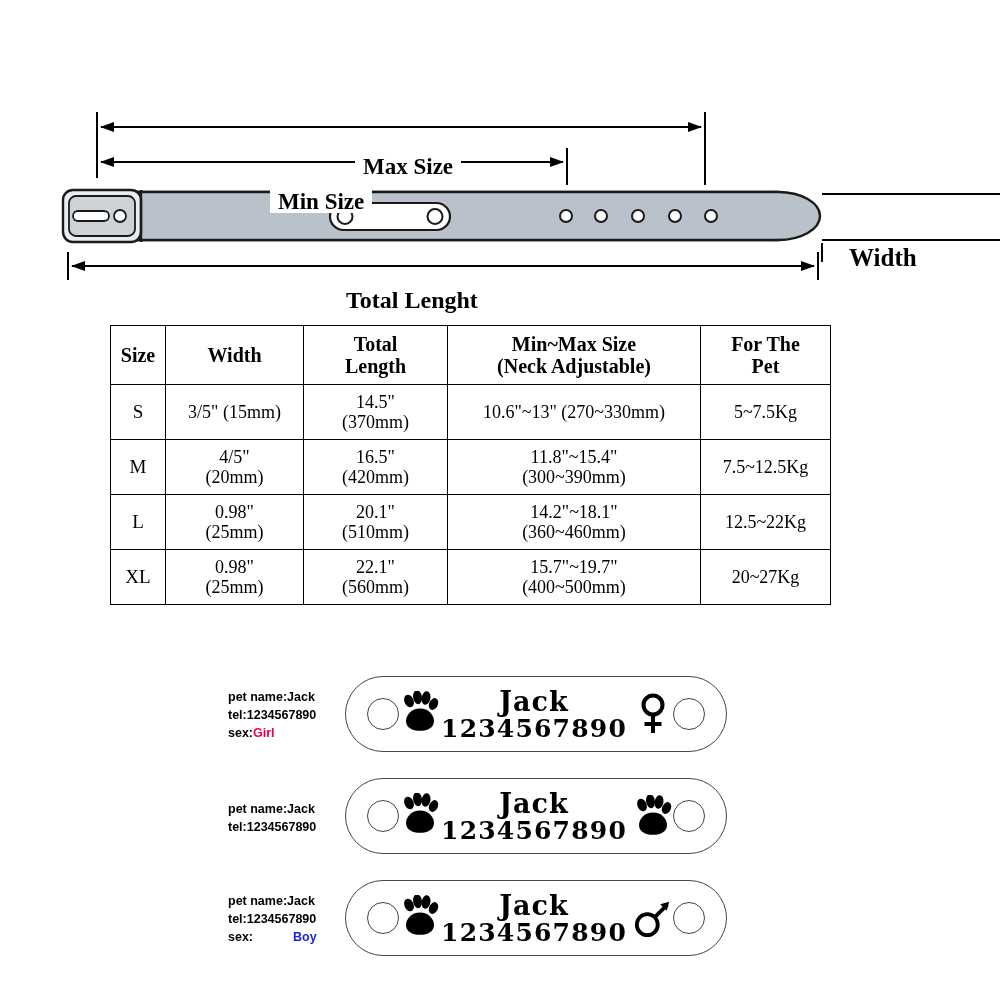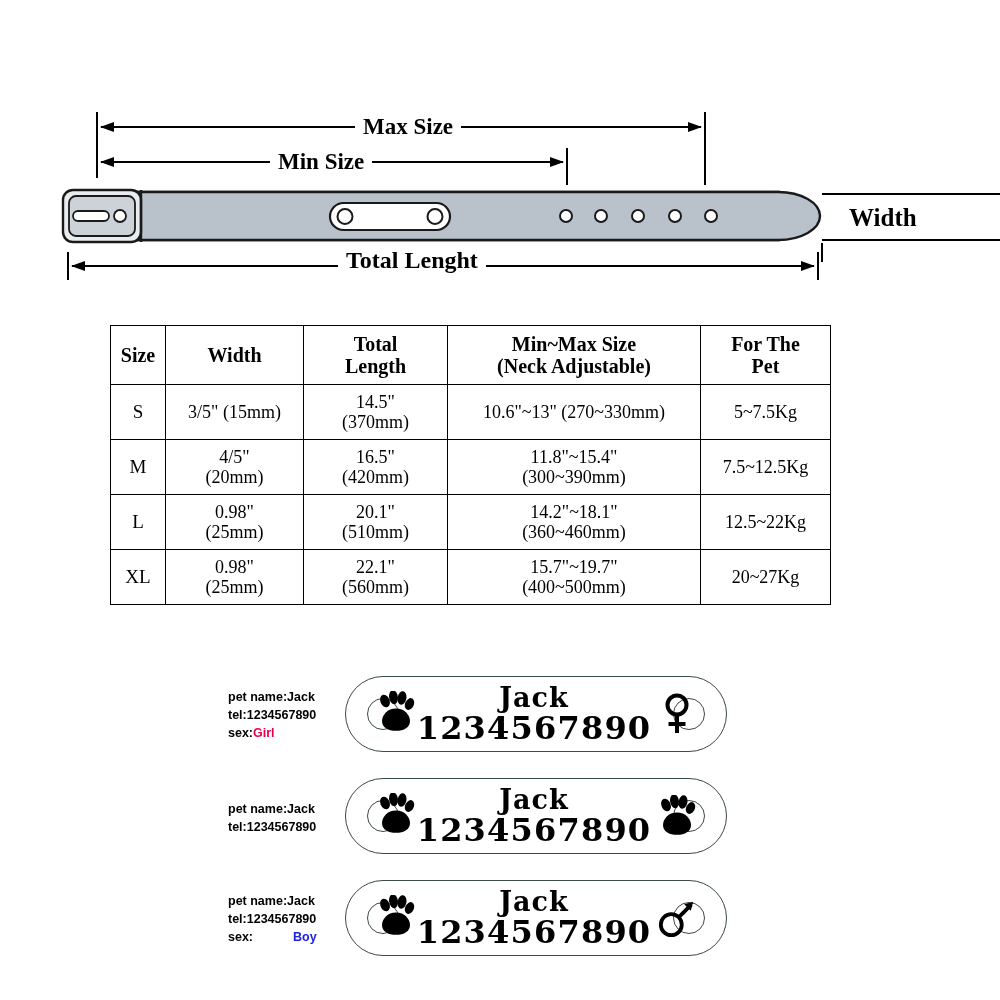--- a/index.html
+++ b/index.html
@@ -23,20 +23,21 @@
     width: 1000px; height: 300px;
   }
   .dim-label {
     position: absolute;
     font-family: "Liberation Serif", "DejaVu Serif", serif;
     font-weight: bold;
     background: #ffffff;
     padding: 0 8px;
     white-space: nowrap;
     line-height: 1;
+    margin-top: 40px;
   }
   #max-size-label {
     left: 355px; top: 115px;
     font-size: 23px;
   }
   #min-size-label {
     left: 270px; top: 150px;
     font-size: 23px;
   }
   #total-length-label {
@@ -152,21 +153,21 @@
   .tag-name {
     font-family: "DejaVu Serif", "Liberation Serif", serif;
     font-weight: bold;
     font-size: 27px;
     letter-spacing: 1px;
     margin-bottom: 1px;
   }
   .tag-phone {
     font-family: "DejaVu Serif", "Liberation Serif", serif;
     font-weight: bold;
-    font-size: 32px;
+    font-size: 25px;
     letter-spacing: 1.2px;
   }
   .tag-endmark {
     flex: 0 0 auto;
     margin-left: 6px;
     display: flex;
     align-items: center;
     justify-content: center;
     width: 40px;
   }

